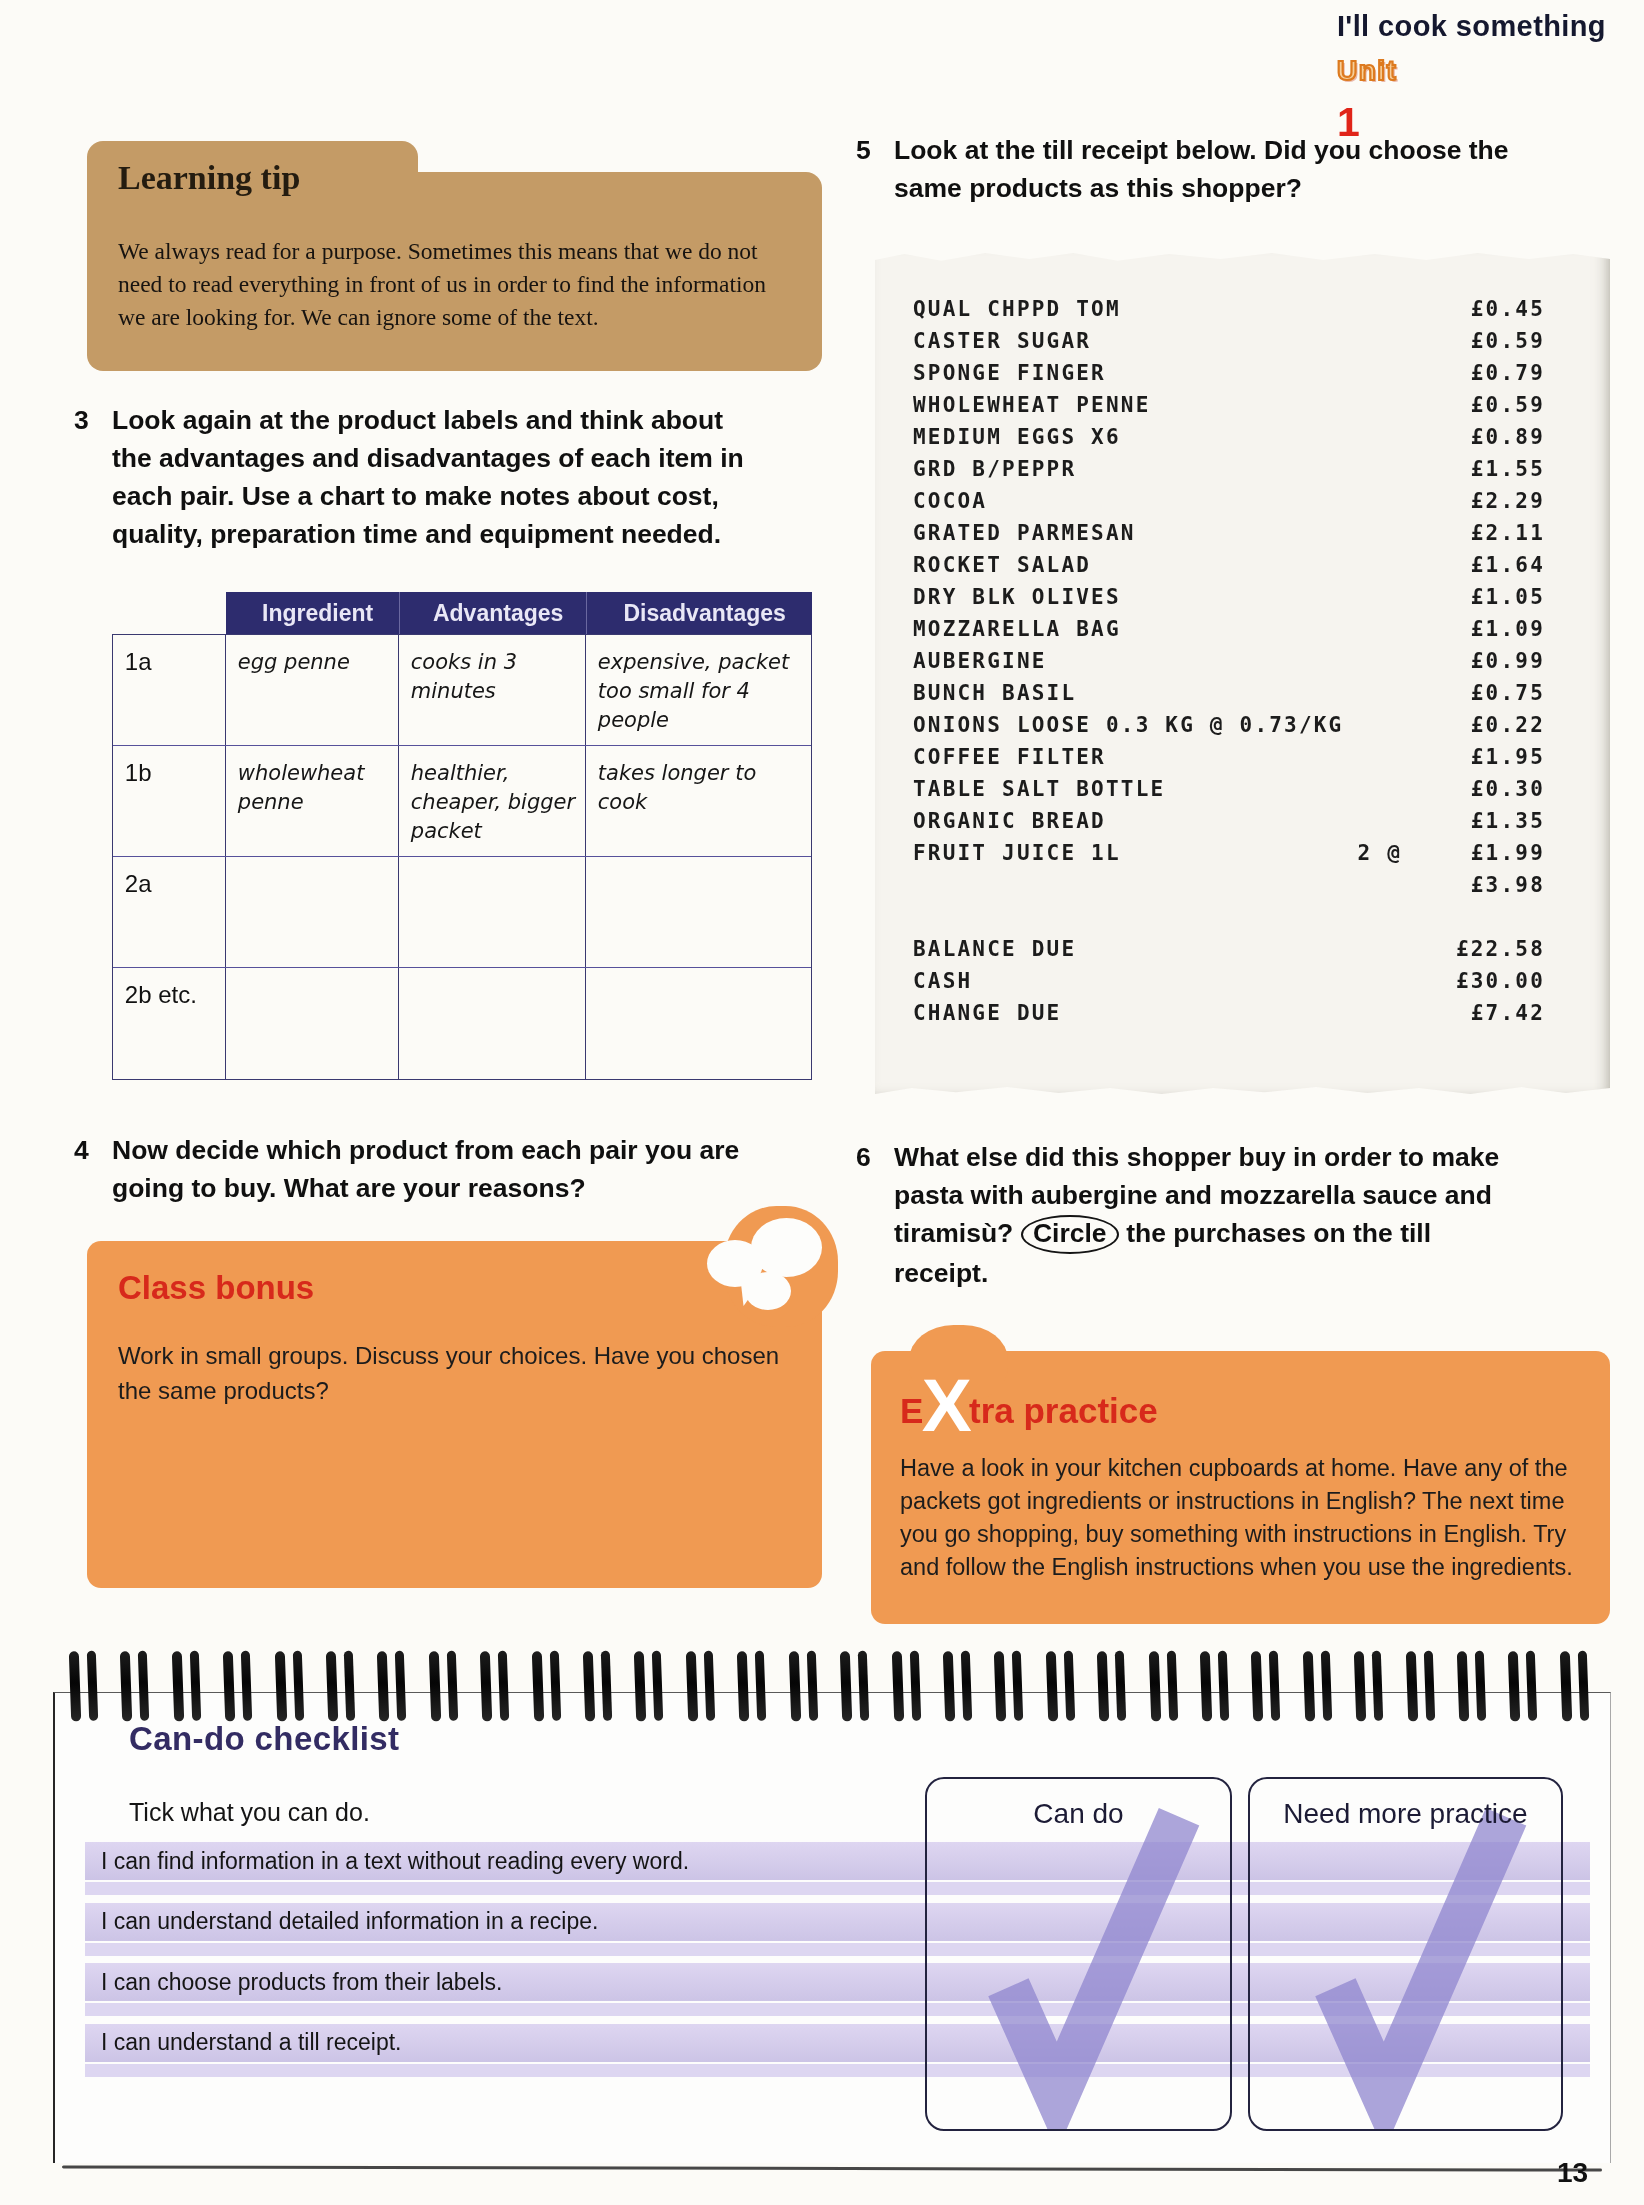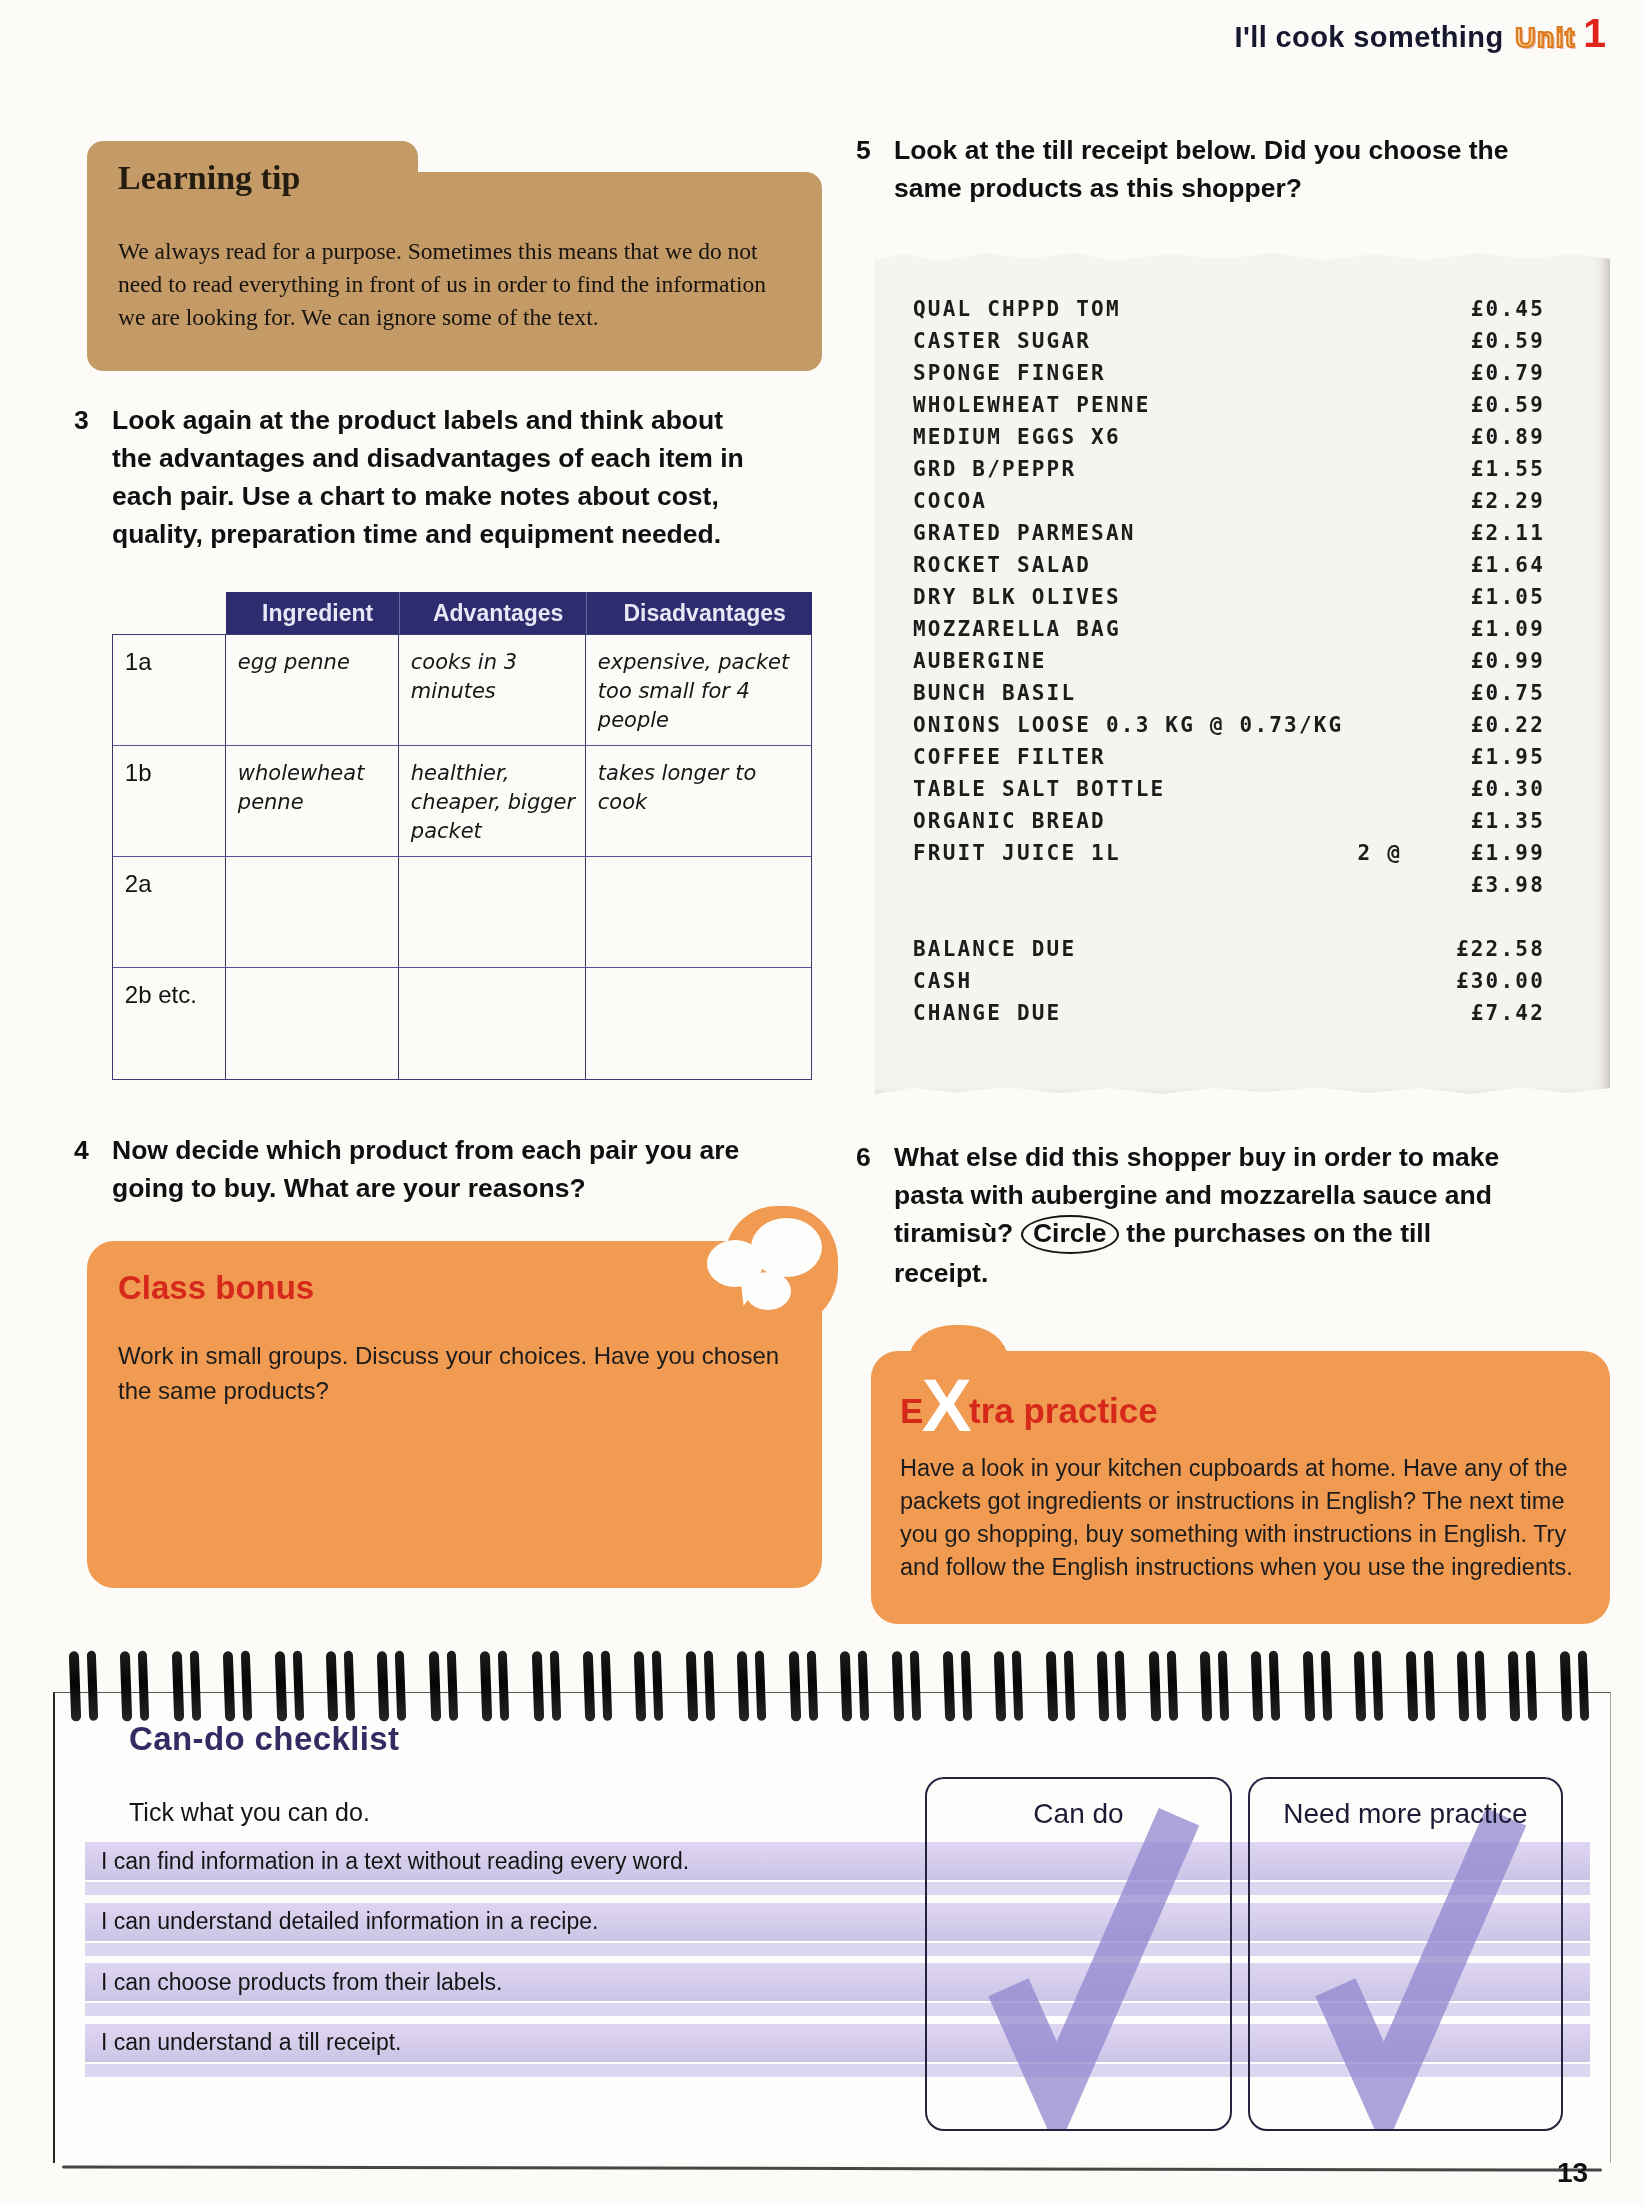--- a/index.html
+++ b/index.html
@@ -3,21 +3,21 @@
 <meta charset="utf-8">
 <style>
   html,body{margin:0;padding:0;}
   body{background:#e8e6e0;}
   .page{
     position:relative; width:1644px; height:2205px; margin:0 auto;
     background:#fcfbf7; overflow:hidden;
     font-family:"Liberation Sans", sans-serif; color:#141414;
   }
   
-  .hdr{position:absolute; top:10.3px; right:38px; display:flex; align-items:baseline; gap:11.8px;}
+  .hdr{position:absolute; top:10.3px; right:38px; display:flex; align-items:baseline; gap:11.8px;flex-direction:column;}
   .hdr-title{font-size:29px; font-weight:bold; color:#15182f; letter-spacing:0.4px;}
   .hdr-unit{font-size:28px; font-weight:bold; color:#f6cf9a;
     -webkit-text-stroke:2.2px #dd7a1f; letter-spacing:1.5px; text-shadow:2.2px 2.2px 0 rgba(200,60,30,.35);}
   .hdr-unitnum{font-size:41px; font-weight:bold; color:#e02419; margin-left:-4.4px;}
 
   
   .ex{position:absolute; display:flex; font-weight:bold; font-size:26.5px; line-height:38px; color:#101010;}
   .ex .num{width:38px; flex:0 0 38px;}
   .ex .extext{flex:1;}
 
@@ -40,21 +40,21 @@
   .ct-rows{position:absolute; left:0; top:42px; right:0; bottom:0; border:1.5px solid #3a3970; box-sizing:border-box;}
   .trow{display:grid; grid-template-columns:112px 173px 187px 1fr; height:110px; border-top:1.5px solid #56519a;}
   .trow:first-of-type{border-top:none;}
   .trow:last-of-type{height:112px;}
   .tcell{box-sizing:border-box; padding:13.2px 8.8px 0 11.8px;}
   .tcell + .tcell{border-left:1.5px solid #3a3970;}
   .tlabel{font-size:24px; color:#111;}
   .thand{font-family:"DejaVu Sans", sans-serif; font-style:italic; font-size:21px; line-height:29px; color:#161616;}
 
   
-  .obox{position:absolute; background:#f09a52; border-radius:27px;}
+  .obox{position:absolute; background:#f09a52; border-radius:14px;}
   .cb{left:87px; top:1241px; width:735px; height:347px;}
   .obox-title{position:absolute; left:31px; top:28px; font-size:33px; font-weight:bold; color:#d7291b;}
   .cb-body{position:absolute; left:31px; top:97px; width:662px; font-size:24px; line-height:35px; color:#1c1c1c;}
   .bub-blob{position:absolute; right:-16px; top:-35px; width:114px; height:121px; background:#f09a52; border-radius:46%;}
   .bub{position:absolute; background:#fdfdfb; border-radius:50%;}
   .bub1{right:0px; top:-23.5px; width:71px; height:59px;}
   .bub2{right:59px; top:-1.5px; width:56px; height:47px;}
   .bub3{right:31px; top:31px; width:46px; height:38px;}
   .bub-tail{position:absolute; right:68px; top:43px; width:0; height:0;
     border-left:10.3px solid transparent; border-right:7.4px solid transparent; border-top:22px solid #fdfdfb; transform:rotate(18deg);}

